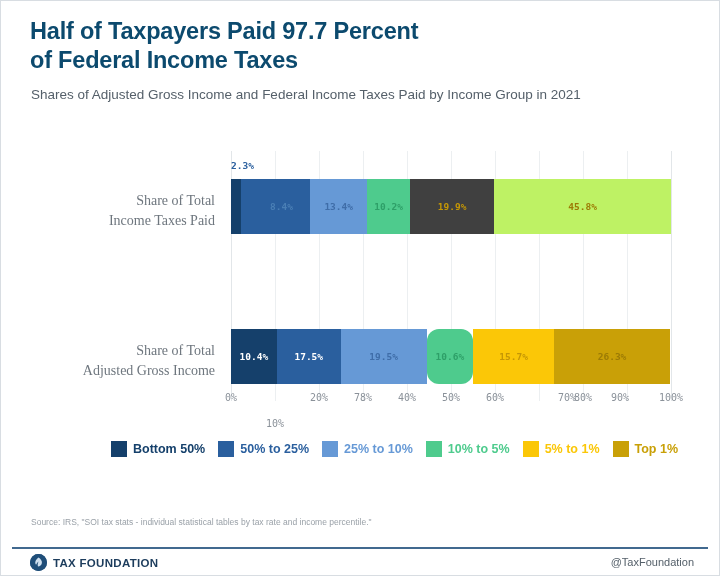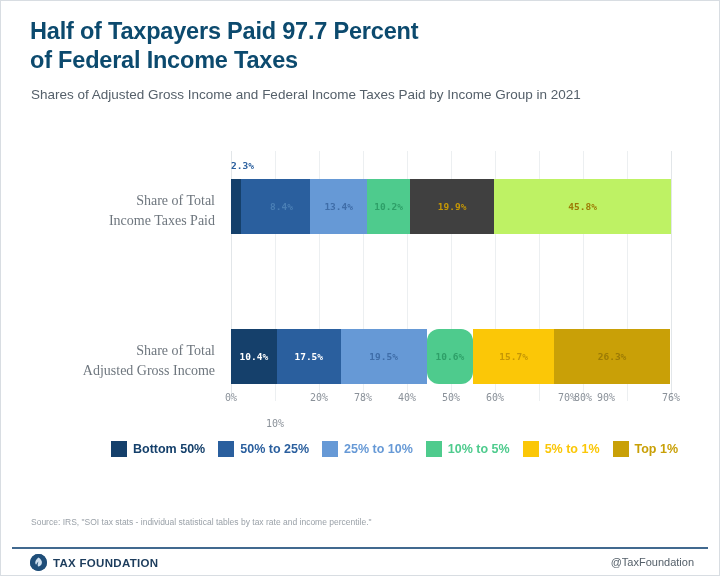--- a/index.html
+++ b/index.html
@@ -133,22 +133,22 @@
     <div class="xticks" style="top: 241px;">
         <div class="xtick" style="left: 0px;">0%</div>
         <div class="xtick" style="left: 44px; margin-top: 26px;">10%</div>
         <div class="xtick" style="left: 88px;">20%</div>
         <div class="xtick" style="left: 132px;">78%</div>
         <div class="xtick" style="left: 176px;">40%</div>
         <div class="xtick" style="left: 220px;">50%</div>
         <div class="xtick" style="left: 264px;">60%</div>
         <div class="xtick" style="left: 308px; margin-left: 28px;">70%</div>
         <div class="xtick" style="left: 352px;">80%</div>
-        <div class="xtick" style="left: 375px; text-align: center;">90%</div>
-        <div class="xtick" style="left: 440px;">76%</div>
+        <div class="xtick" style="left: 389px; text-align: center;">90%</div>
+        <div class="xtick" style="left: 440px;">100%</div>
       </div>
   <div class="barrow" style="top: 28px; height: 55px;">
         <div class="bar">
           <div class="seg" title="Bottom 50% 2.3%" style="width: 10.12px; background: rgb(21, 64, 107); color: rgb(255, 255, 255);"></div>
           <div class="seg" title="50% to 25% 8.4%" style="width: 60px; background: rgb(42, 95, 158); color: rgb(74, 127, 181); padding-left: 12px;">8.4%</div>
           <div class="seg" title="25% to 10% 13.4%" style="width: 58.96px; background: rgb(102, 153, 214); color: rgb(63, 109, 168);">13.4%</div>
           <div class="seg" title="10% to 5% 10.2%" style="width: 44.88px; background: rgb(78, 203, 141); color: rgb(46, 159, 104);">10.2%</div>
           <div class="seg" title="5% to 1% 19.9%" style="width: 87.56px; background: #404040; color: rgb(197, 151, 5);">19.9%</div>
           <div class="seg" title="Top 1% 45.8%" style="width: 184px; background: #bef264; color: rgb(156, 123, 5);">45.8%</div>
         </div>

